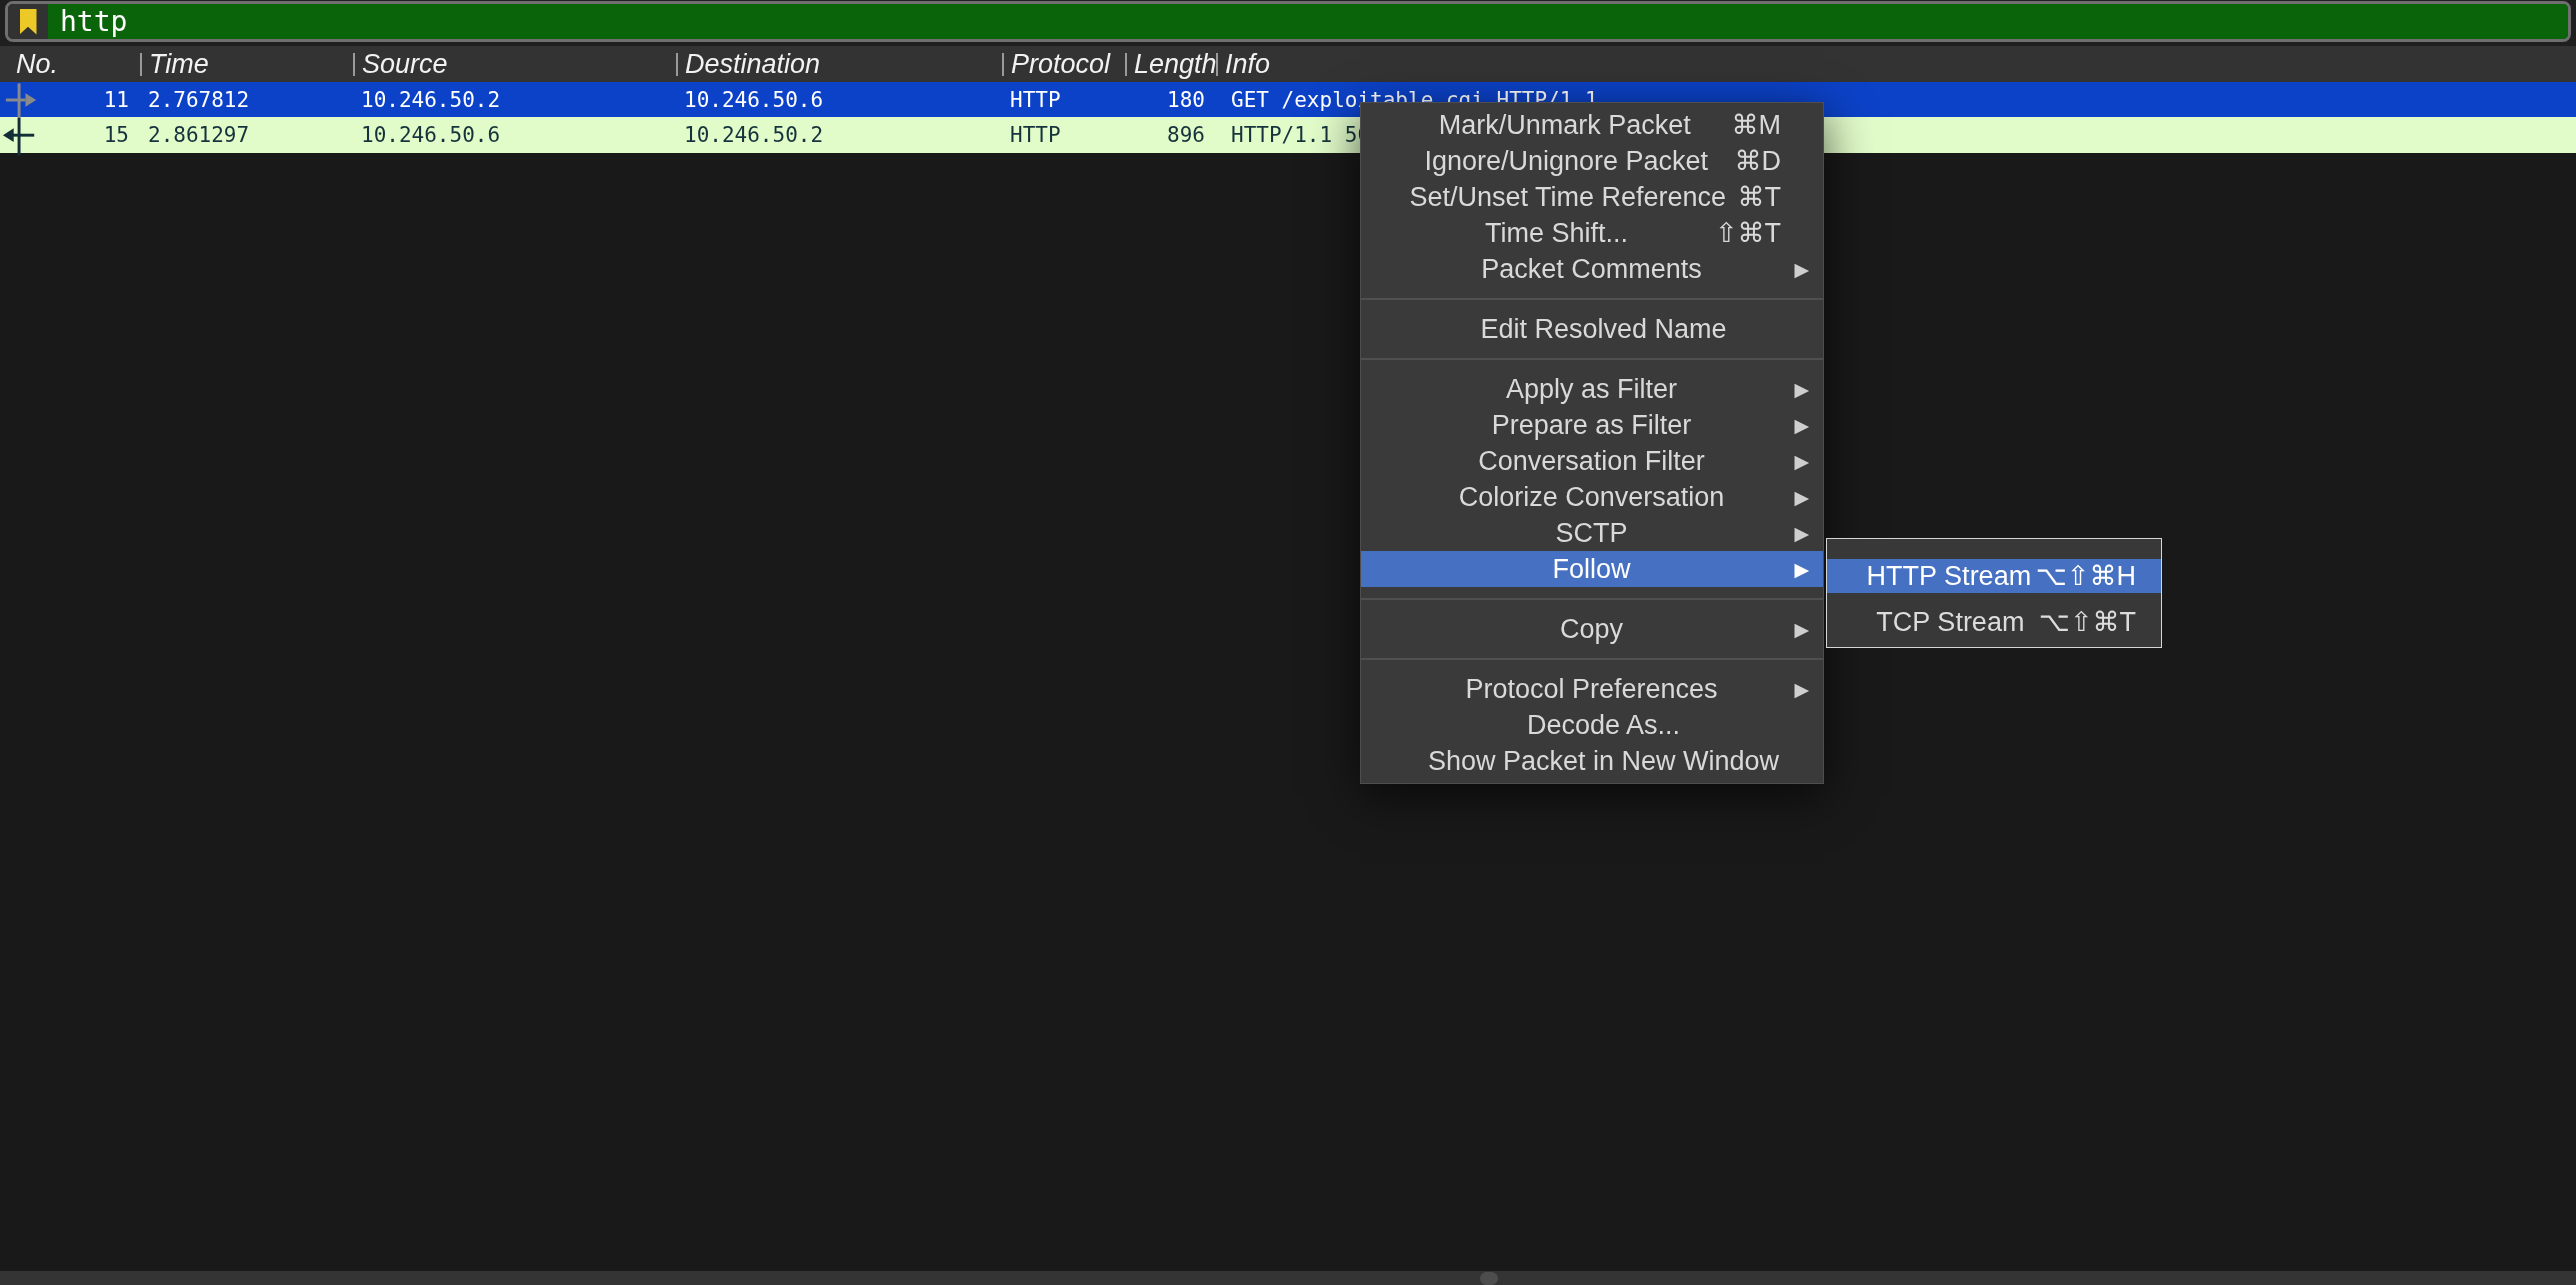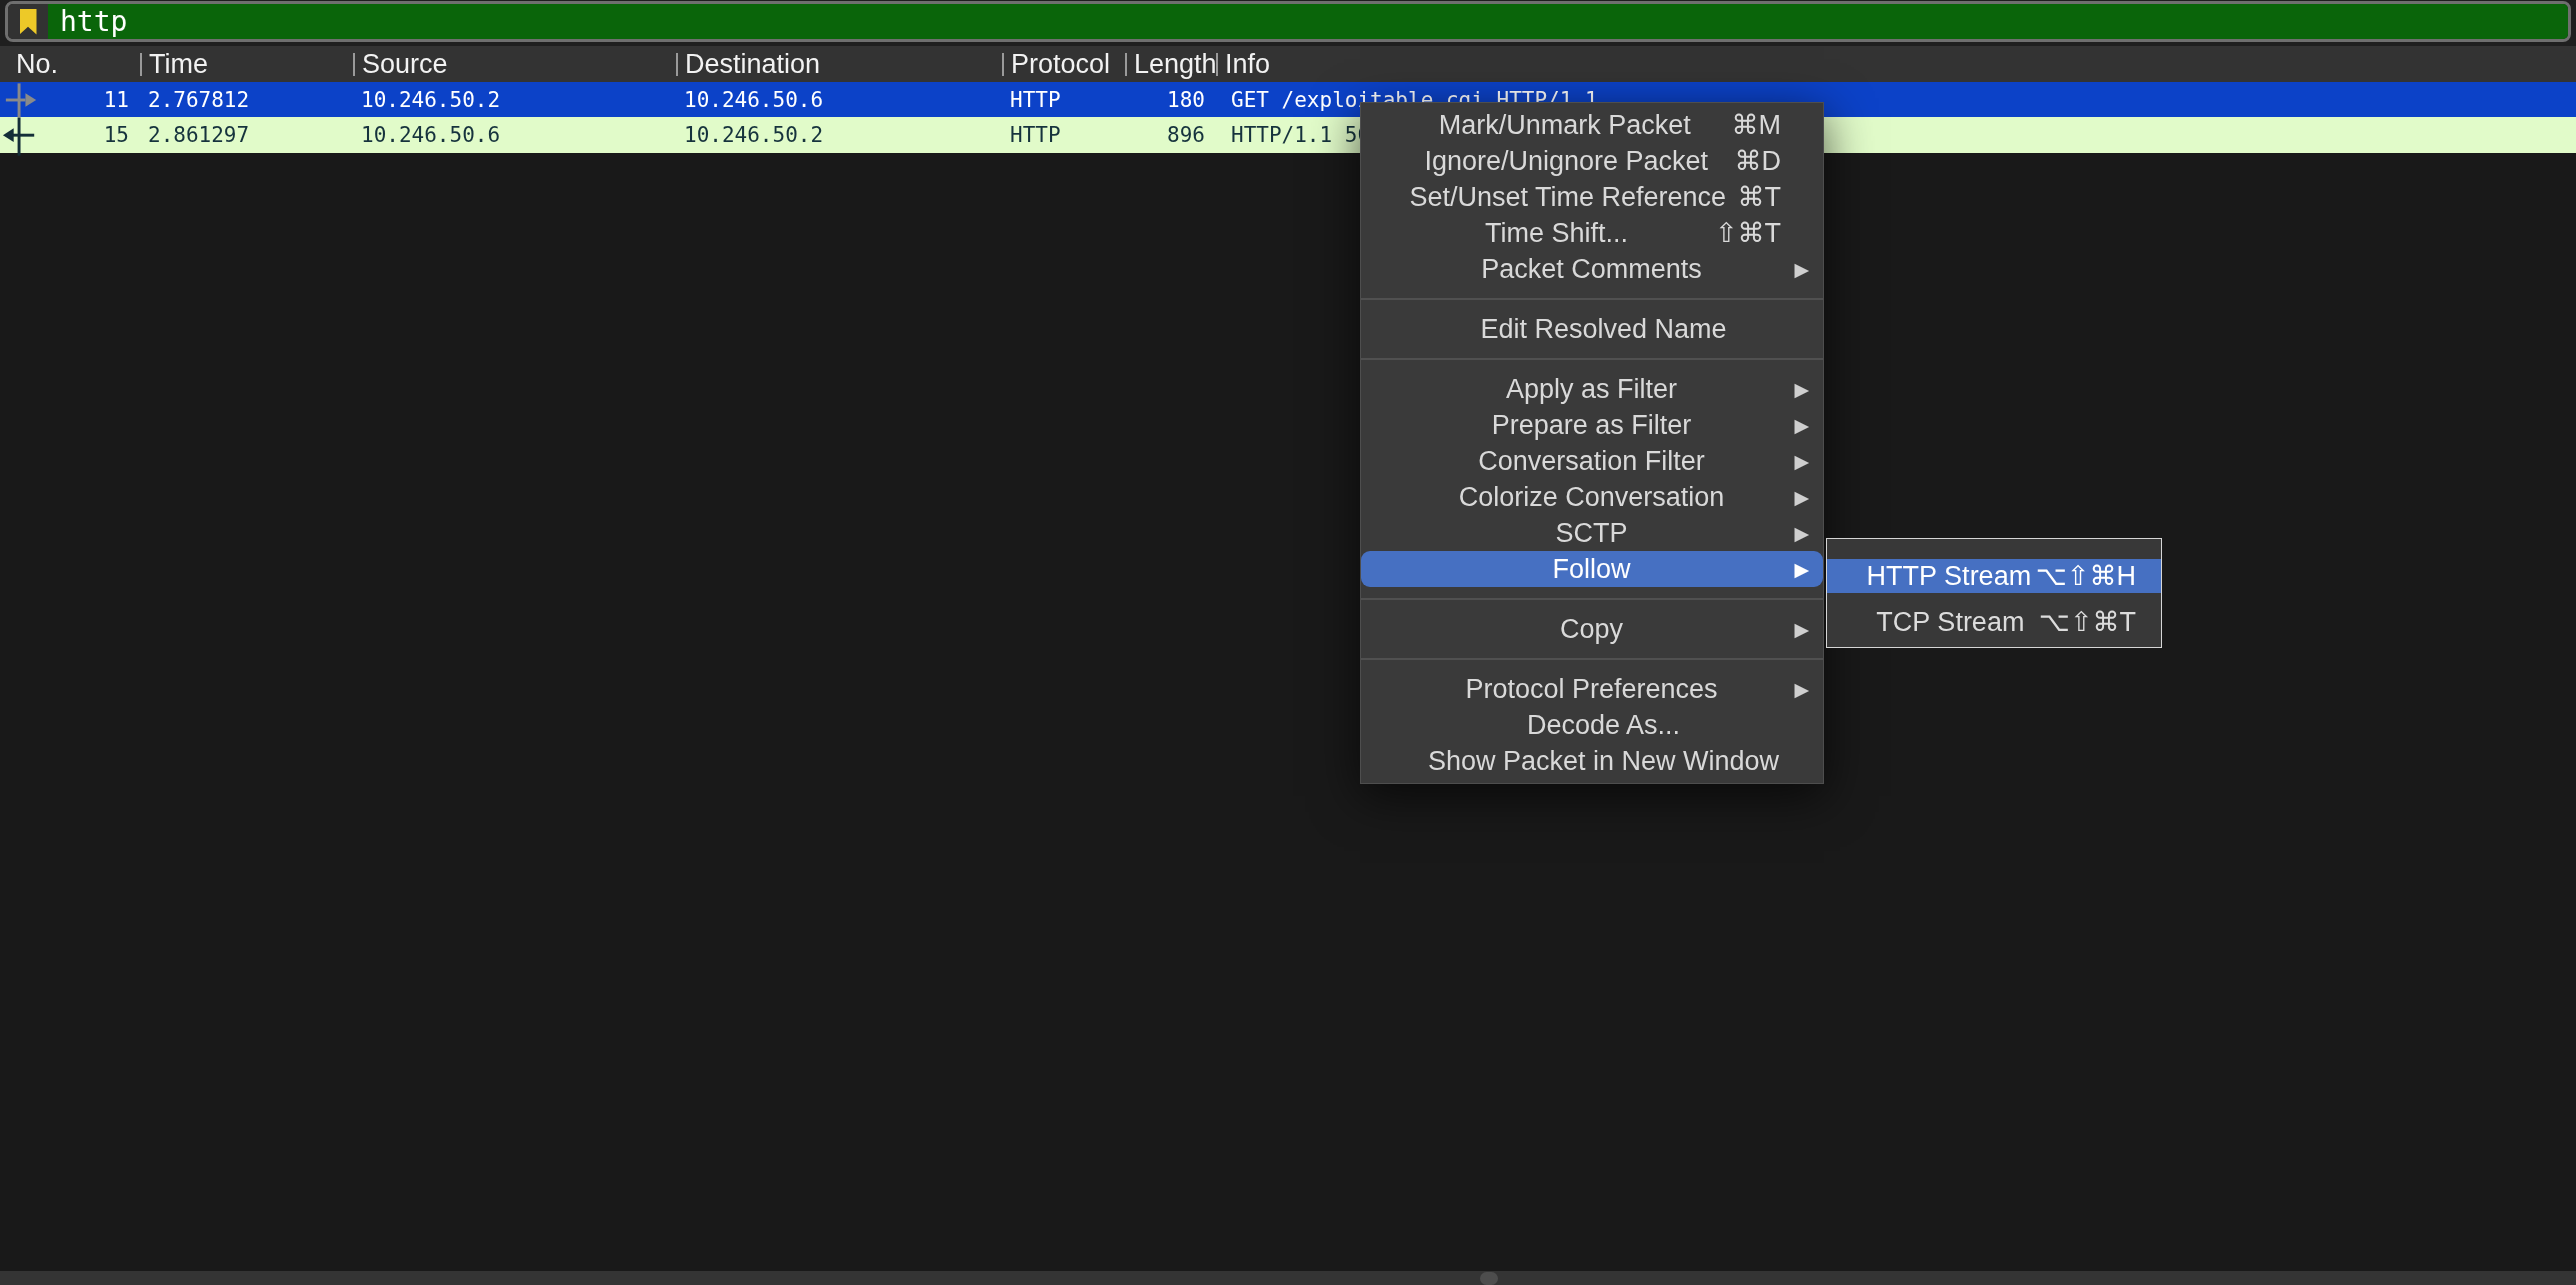--- a/index.html
+++ b/index.html
@@ -12,21 +12,21 @@
   .filter-input { position:absolute; left:5px; top:1px; width:2566px; height:41px;
                   border:3px solid #6f6f6f; border-radius:8px; overflow:hidden; display:flex; }
   .bookmark-btn { width:40px; height:100%; background:#323232; display:flex; align-items:center; justify-content:center; flex:none; }
   .bookmark-icon { width:17px; height:26px; background: var(--bookmark-yellow, #edc928);
                    clip-path: polygon(0 0, 100% 0, 100% 100%, 50% 70%, 0 100%); }
   .filter-field { flex:1; background: var(--filter-valid-green, #0a650a); display:flex; align-items:center; padding-left:12px; }
   .filter-text { color:#ffffff; font-family:"DejaVu Sans Mono", monospace; font-size:28px; }
 
   
   .header-row { position:absolute; left:0; top:46px; width:2576px; height:36px;
-                background: var(--header-bg, #333333); display:flex; color:#f2f2f2; font-size:27px; }
+                background: var(--header-bg, #333333); display:flex; color:#f2f2f2; font-size:27px;font-style:italic; }
   .hcell { display:flex; align-items:center; overflow:hidden; white-space:nowrap; flex:none; }
   .hdiv { width:2px; height:23px; background:#9a9a9a; margin-right:7px; flex:none; }
   .w0{width:140px}.w1{width:213px}.w2{width:323px}.w3{width:326px}.w4{width:123px}.w5{width:91px}.w6{flex:1}
   .hcell.first { padding-left:16px; }
 
   
   .packet-row { position:absolute; left:0; width:2576px; height:36px; display:flex;
                 font-family:"DejaVu Sans Mono", monospace; font-size:21px; }
   .row-0 { top:82px;  background: var(--selected-row-blue, #0c42c8); color:#ffffff; }
   .row-1 { top:117px; background: var(--http-row-green, #e1fbc9); color: var(--http-row-text, #16333d); }
@@ -39,21 +39,21 @@
   .related { position:absolute; left:0; top:82px; z-index:5; }
 
   
   .menu { position:absolute; left:1360px; top:102px; width:464px; z-index:20;
           background: var(--menu-bg, #3a3a3a); border:1px solid #4e4e4e;
           padding:4px 0; box-shadow: 0 12px 45px rgba(0,0,0,.65); color:#d9d9d9; font-size:27px; }
   .mi { display:flex; align-items:center; height:36px; padding:0 14px 0 37px; }
   .mi-label { flex:1; white-space:nowrap; overflow:hidden;text-align:center; }
   .mi-short { margin-right:28px; white-space:nowrap; }
   .mi-arrow { width:24px; text-align:right; font-size:19px; color:#cfcfcf; }
-  .mi.hl { background: var(--menu-highlight-blue, #4670c2); color:#ffffff;border-radius:9px; }
+  .mi.hl { background: var(--menu-highlight-blue, #4670c2); color:#ffffff; }
   .mi.hl .mi-arrow { color:#ffffff; }
   .msep { height:2px; background:#505050; margin:11px 0; }
 
   
   .submenu { position:absolute; left:1826px; top:538px; width:336px; z-index:30;
              background:#383838; border:1px solid #d6d6d6; padding:8px 0; color:#dcdcdc; font-size:27px; }
   .smi { display:flex; align-items:center; height:34px; padding:0 25px 0 35px;margin-top:12px; }
   .smi .mi-label { flex:1; }
   .smi.hl { background: var(--menu-highlight-blue, #4670c2); color:#ffffff; }
 

